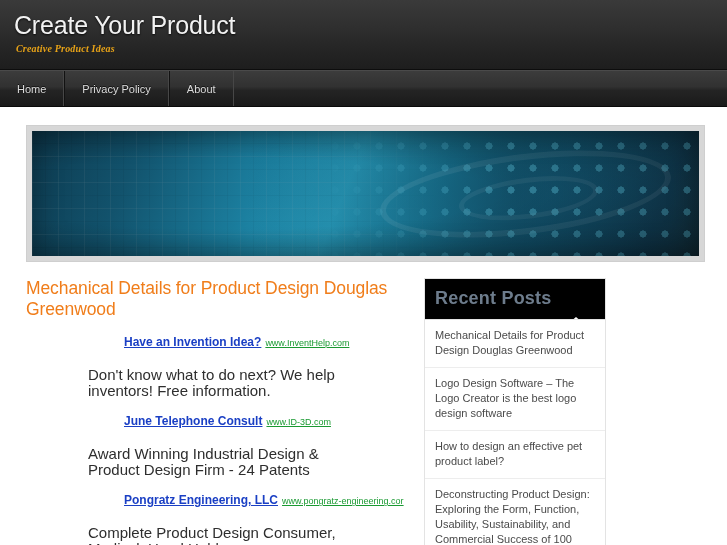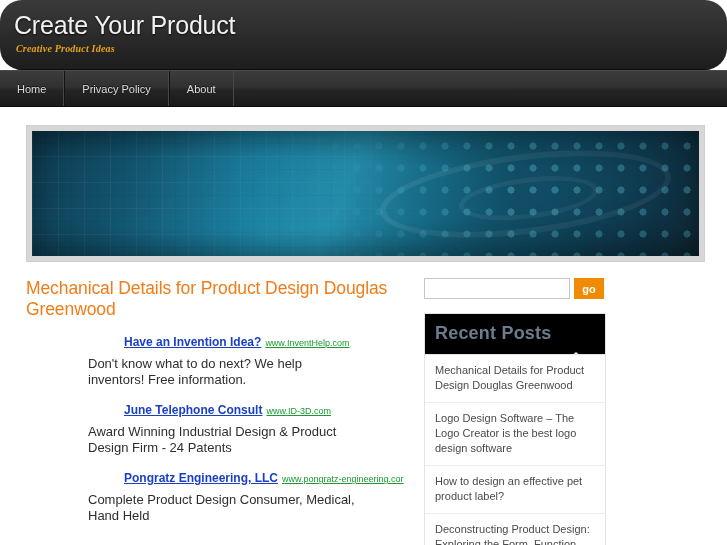--- a/index.html
+++ b/index.html
@@ -13,21 +13,20 @@
 
   
   .site-header {
     position: relative;
     width: 727px;
     height: 70px;
     background: #2b2b2b;
     background-image:
       linear-gradient(to bottom, #3a3a3a 0%, #303030 35%, #252525 70%, #1d1d1d 100%);
     overflow: hidden;
-    border-radius: 22px;
   }
   .site-header::after {
     content:"";
     position:absolute; left:0; right:0; bottom:0; height:1px;
     background:#0d0d0d;
   }
   .header-inner { padding: 10px 0 0 14px; }
   .site-title {
     font-size: 25px;
     font-weight: normal;
@@ -186,24 +185,24 @@
     cursor: pointer;
   }
   .ad-url {
     font-size: 9px;
     color: #1a9a32;
     text-decoration: underline;
     margin-left: 4px;
     cursor: pointer;
   }
   .ad-desc {
-    font-size: 13px;
+    font-size: 15px;
     color: #2e2e2e;
     line-height: 15.5px;
-    margin-top: 2px;
+    margin-top: 13px;
     max-width: 268px;
   }
 
   
   .search-row { display: flex; margin-bottom: 14px; }
   .search-input {
     width: 146px;
     height: 21px;
     border: 1px solid #c6c6c6;
     background: #fff;
@@ -316,24 +315,20 @@
             <span class="ad-title">Pongratz Engineering, LLC</span><span class="ad-url">www.pongratz-engineering.cor</span>
           </div>
           <div class="ad-desc">Complete Product Design Consumer, Medical, Hand Held</div>
         </div>
 
       </div>
     </div>
 
     <div class="side-col">
 
-      <div class="search-row">
-        <input class="search-input" type="text" placeholder="" style="">
-        <button class="search-go">go</button>
-      </div>
 
       <div class="widget">
         <div class="widget-head">Recent Posts</div>
         <ul class="widget-list">
           <li>Mechanical Details for Product Design Douglas Greenwood</li>
           <li>Logo Design Software – The Logo Creator is the best logo design software</li>
           <li>How to design an effective pet product label?</li>
           <li>Deconstructing Product Design: Exploring the Form, Function, Usability, Sustainability, and Commercial Success of 100 Amazing Products</li>
 
         </ul>

